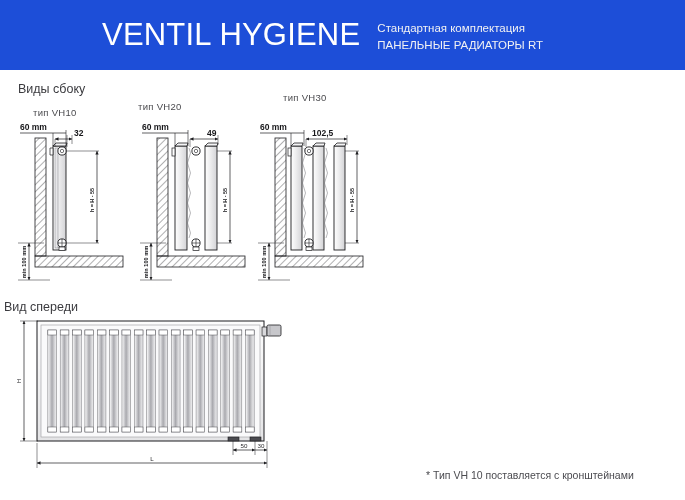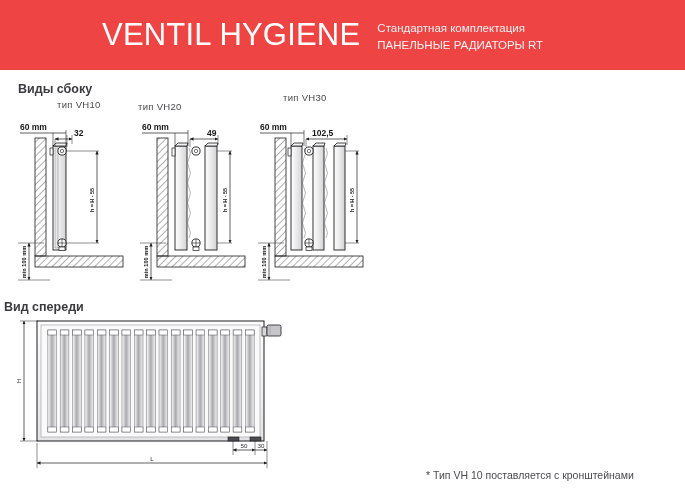--- a/index.html
+++ b/index.html
@@ -15,21 +15,21 @@
     font-family: "Liberation Sans", sans-serif;
     color: #3b3b3f;
   }
 
   
   .header {
     position: absolute;
     left: 0; top: 0;
     width: 685px;
     height: 70px;
-    background: #ef4444;
+    background: #1d4ed8;
     box-sizing: border-box;
   }
   .header-inner {
     position: absolute;
     left: 102px;
     top: 18px;
     display: flex;
     align-items: flex-start;
   }
   .brand-title {
@@ -49,21 +49,21 @@
     font-size: 11.5px;
     line-height: 17px;
     color: #f2f2f3;
     white-space: nowrap;
   }
 
   
   .sec-heading {
     position: absolute;
     font-size: 12.5px;
-    font-weight: 700;
+    font-weight: 400;
     color: #3b3b3f;
     white-space: nowrap;
   }
   #heading-side { left: 18px; top: 82px; }
   #heading-front { left: 4px; top: 300px; }
 
   .type-label {
     position: absolute;
     font-size: 9.5px;
     color: #4a4a4e;
@@ -121,21 +121,21 @@
     <div class="brand-sub">
       <div>Стандартная комплектация</div>
       <div>ПАНЕЛЬНЫЕ РАДИАТОРЫ RT</div>
     </div>
   </div>
 </div>
 
 <div class="sec-heading" id="heading-side">Виды сбоку</div>
 <div class="sec-heading" id="heading-front">Вид спереди</div>
 
-<div class="type-label" style="left:33px; top:99px;margin-left:24px;">тип VH10</div>
+<div class="type-label" style="left:33px; top:107px;">тип VH10</div>
 <div class="type-label" style="left:138px; top:101px;">тип VH20</div>
 <div class="type-label" style="left:283px; top:92px;">тип VH30</div>
 
 <div class="footnote">* Тип VH 10 поставляется с кронштейнами</div>
 
 <svg class="diagram" viewBox="0 0 685 500">
   <defs>
 
     <pattern id="hatch" width="5" height="5" patternUnits="userSpaceOnUse" patternTransform="rotate(45)">
       <line x1="0" y1="0" x2="0" y2="5" stroke="#1d1d20" stroke-width="0.7"></line>

